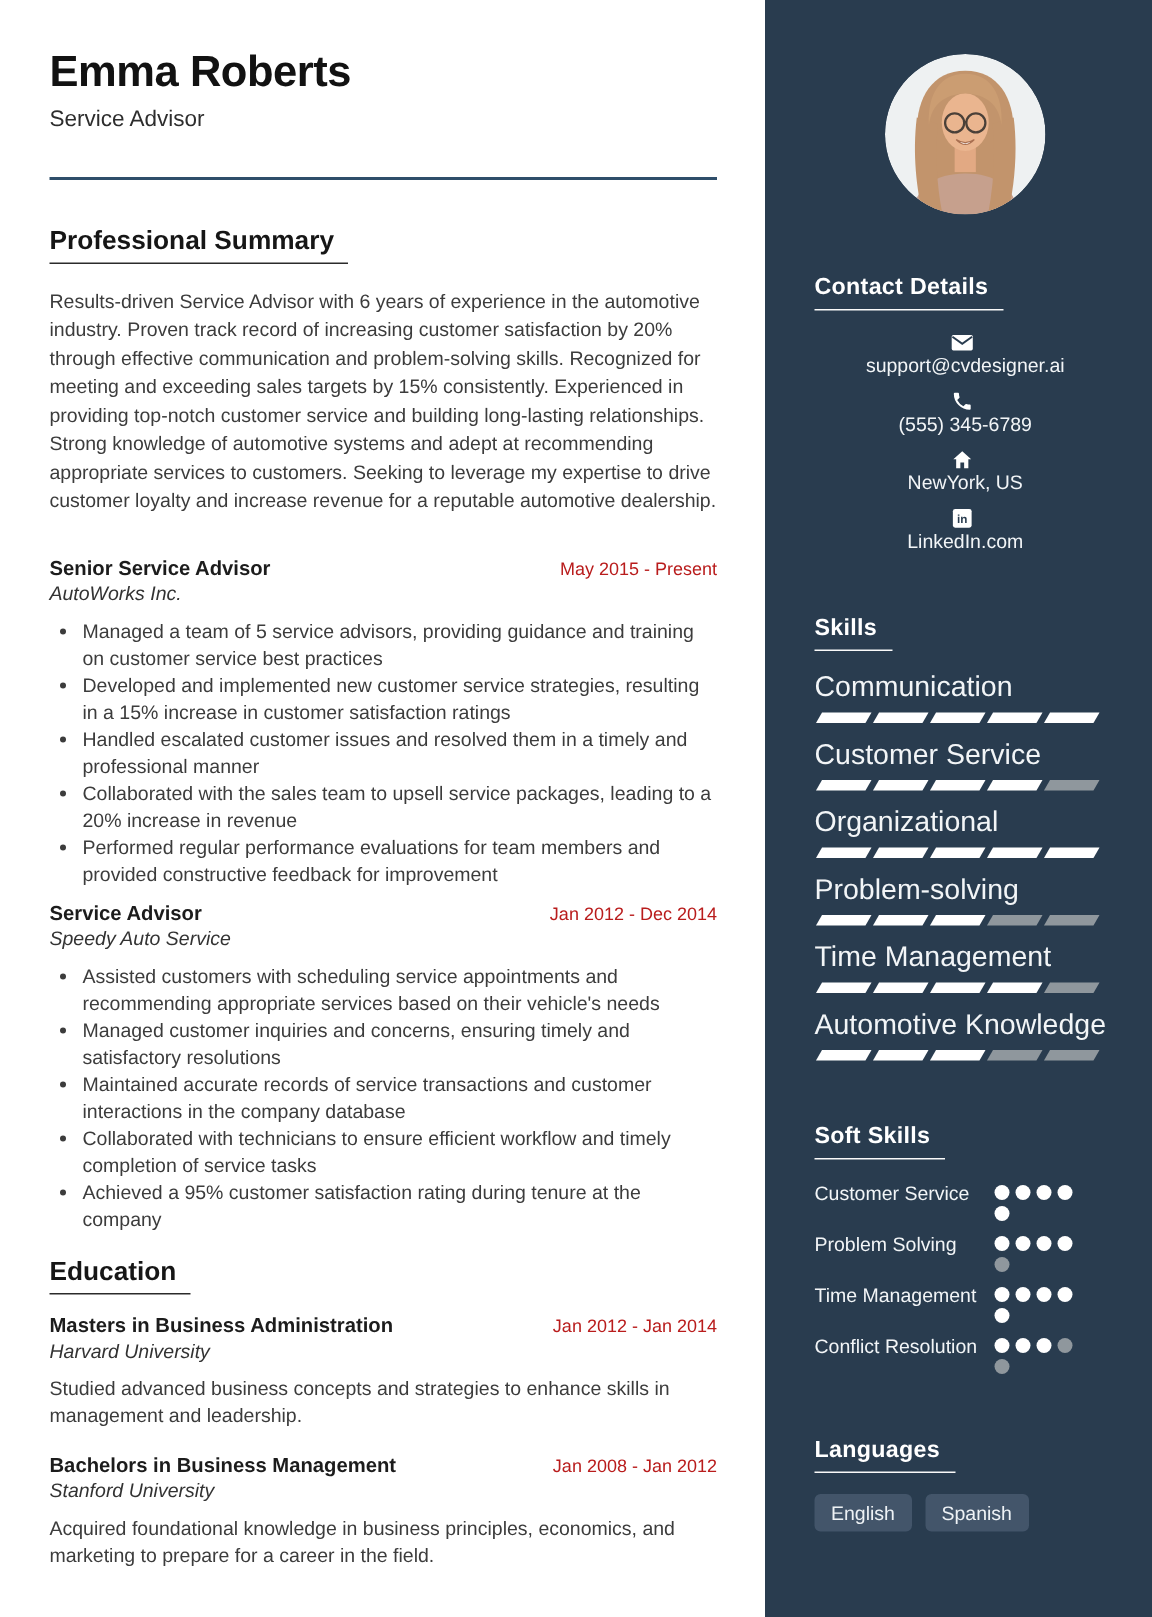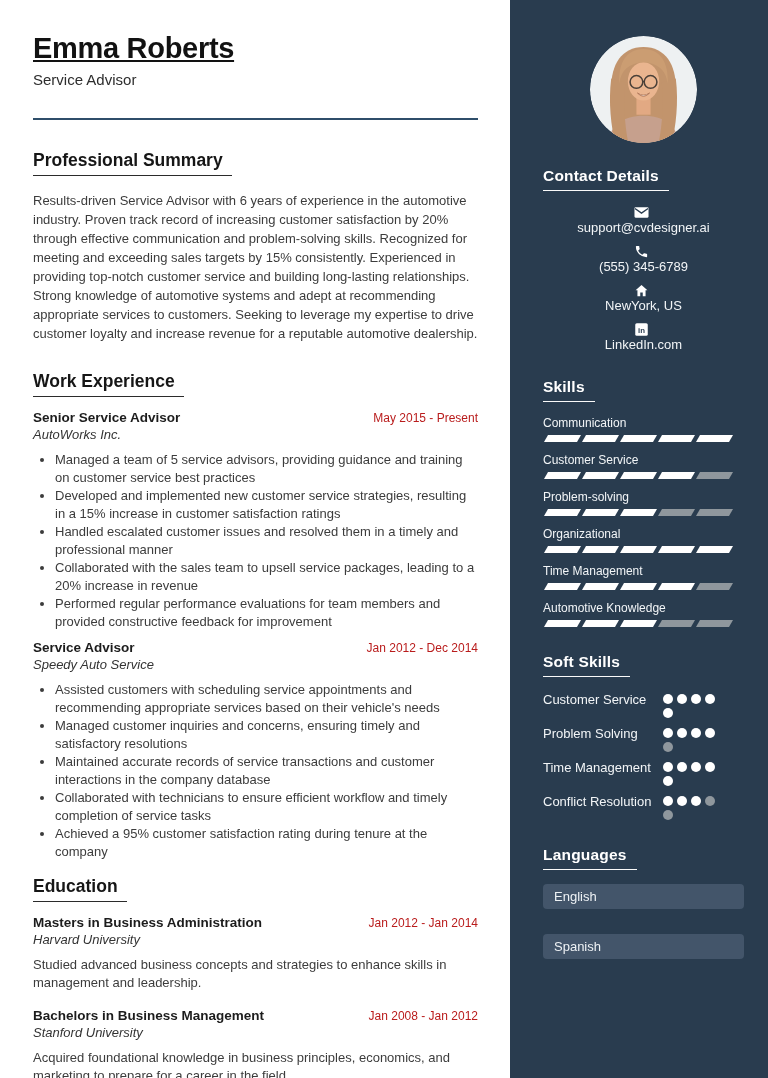--- a/index.html
+++ b/index.html
@@ -9,83 +9,82 @@
     --bar-empty:#8F979D;
     --pill-bg:#43556A;
   }
   *{box-sizing:border-box;}
   html,body{margin:0;padding:0;background:#e8e8e8;}
   body{font-family:"Liberation Sans","DejaVu Sans",sans-serif;}
   .page{width:768px;height:1078px;background:#ffffff;display:flex;margin:0 auto;overflow:hidden;}
 
   
   .main{width:510px;padding:30px 32px 16px 33px;}
-  .name{font-size:29px;font-weight:bold;color:#121212;margin:2px 0 6px;letter-spacing:-0.3px;text-decoration:underline;}
+  .name{font-size:29px;font-weight:bold;color:#121212;margin:2px 0 6px;letter-spacing:-0.3px;}
   .subtitle{font-size:15px;color:#2d2d2d;margin:0 0 30px;}
   .divider{height:2px;background:var(--accent-line);margin:0 0 30px;}
   .main-heading{display:inline-block;font-size:17.5px;font-weight:bold;color:#161616;
     border-bottom:1.6px solid #2b2b2b;padding:0 9px 4px 0;margin:0 0 13px;}
   .summary-text{font-size:13px;line-height:19px;color:#3c3c3c;margin:2px 0 28px;}
 
   .job-header,.edu-header{display:flex;justify-content:space-between;align-items:flex-end;}
   .job-title,.edu-degree{font-size:13.5px;font-weight:bold;color:#1c1c1c;}
   .job-date,.edu-date{font-size:12px;color:#b91c1c;white-space:nowrap;padding-left:10px;}
   .company,.school{font-size:13px;color:#333333;margin:2px 0 9px;font-style:italic;}
   .bullets{margin:0 0 10px;padding-left:22px;}
   .bullets li{font-size:13px;line-height:17.5px;color:#3c3c3c;margin-bottom:1px;}
   .job{margin-bottom:4px;}
   .section-exp{margin-bottom:16px;}
   .edu-desc{font-size:13px;line-height:18px;color:#3c3c3c;margin:3px 0 16px;}
 
   
   .sidebar{width:258px;background:var(--sidebar-bg);color:#f2f5f7;padding:36px 24px 20px 33px;}
   .avatar-wrap{width:107px;height:107px;border-radius:50%;overflow:hidden;margin:0 auto 24px;display:block;}
   .side-heading{display:inline-block;font-size:15.5px;font-weight:bold;color:#ffffff;
-    border-bottom:1.6px solid #fafafa;padding:0 10px 5px 0;margin:0 0 14px;letter-spacing:0.2px;}
+    border-bottom:1.6px solid #fafafa;padding:0 10px 5px 0;margin:16px 0 14px;letter-spacing:0.2px;}
   .side-section{margin-bottom:26px;}
   .contact-row{display:flex;align-items:center;margin-bottom:9px;font-size:13px;color:#f2f5f7;flex-direction:column;}
   .contact-row .cicon{width:15px;height:15px;margin-right:4px;flex:0 0 15px;display:inline-flex;align-items:center;}
   .cicon svg{width:15px;height:15px;}
 
   .skill{margin-bottom:11px;}
-  .skill-label{font-size:12px;margin-bottom:5px;color:#f2f5f7;}
+  .skill-label{font-size:19px;margin-bottom:5px;color:#f2f5f7;}
   .skill-bar{display:flex;gap:5px;height:7px;padding-left:3px;}
   .seg{width:33px;height:7px;transform:skewX(-30deg);}
   .seg.filled{background:var(--bar-filled);}
   .seg.empty{background:var(--bar-empty);}
 
   .soft{display:flex;margin-bottom:7px;}
   .soft-label{width:120px;font-size:13px;line-height:17.5px;color:#f2f5f7;}
   .dots{width:58px;display:flex;flex-wrap:wrap;gap:4px;align-content:flex-start;padding-top:3px;}
   .dot{width:10px;height:10px;border-radius:50%;}
   .dot.filled{background:var(--bar-filled);}
   .dot.empty{background:var(--bar-empty);}
 
-  .pills{display:flex;gap:25px;flex-direction:column;}
+  .pills{display:flex;gap:9px;}
   .pill{display:inline-block;background:var(--pill-bg);color:#eef2f5;font-size:13px;
     padding:5px 11px;border-radius:4px;}
 </style>
 </head>
 <body>
 
 <div class="page">
 
   <div class="main">
 
     <div class="name">Emma Roberts</div>
     <div class="subtitle">Service Advisor</div>
     <div class="divider"></div>
 
     <section>
       <h2 class="main-heading">Professional Summary</h2><br>
       <p class="summary-text">Results-driven Service Advisor with 6 years of experience in the automotive industry. Proven track record of increasing customer satisfaction by 20% through effective communication and problem-solving skills. Recognized for meeting and exceeding sales targets by 15% consistently. Experienced in providing top-notch customer service and building long-lasting relationships. Strong knowledge of automotive systems and adept at recommending appropriate services to customers. Seeking to leverage my expertise to drive customer loyalty and increase revenue for a reputable automotive dealership.</p>
     </section>
 
     <section class="section-exp">
-      <h2 class="main-heading">Work Experience</h2>
 
       <div class="job">
         <div class="job-header">
           <span class="job-title">Senior Service Advisor</span>
           <span class="job-date">May 2015 - Present</span>
         </div>
         <div class="company">AutoWorks Inc.</div>
         <ul class="bullets">
           <li>Managed a team of 5 service advisors, providing guidance and training on customer service best practices</li>
           <li>Developed and implemented new customer service strategies, resulting in a 15% increase in customer satisfaction ratings</li>
@@ -214,37 +213,37 @@
         <div class="skill-label">Customer Service</div>
         <div class="skill-bar">
             <span class="seg filled"></span>
             <span class="seg filled"></span>
             <span class="seg filled"></span>
             <span class="seg filled"></span>
             <span class="seg empty"></span>
           </div>
       </div>
       <div class="skill">
+        <div class="skill-label">Organizational</div>
+        <div class="skill-bar">
+            <span class="seg filled"></span>
+            <span class="seg filled"></span>
+            <span class="seg filled"></span>
+            <span class="seg filled"></span>
+            <span class="seg filled"></span>
+          </div>
+      </div>
+      <div class="skill">
         <div class="skill-label">Problem-solving</div>
         <div class="skill-bar">
             <span class="seg filled"></span>
             <span class="seg filled"></span>
             <span class="seg filled"></span>
             <span class="seg empty"></span>
             <span class="seg empty"></span>
-          </div>
-      </div>
-      <div class="skill">
-        <div class="skill-label">Organizational</div>
-        <div class="skill-bar">
-            <span class="seg filled"></span>
-            <span class="seg filled"></span>
-            <span class="seg filled"></span>
-            <span class="seg filled"></span>
-            <span class="seg filled"></span>
           </div>
       </div>
       <div class="skill">
         <div class="skill-label">Time Management</div>
         <div class="skill-bar">
             <span class="seg filled"></span>
             <span class="seg filled"></span>
             <span class="seg filled"></span>
             <span class="seg filled"></span>
             <span class="seg empty"></span>

